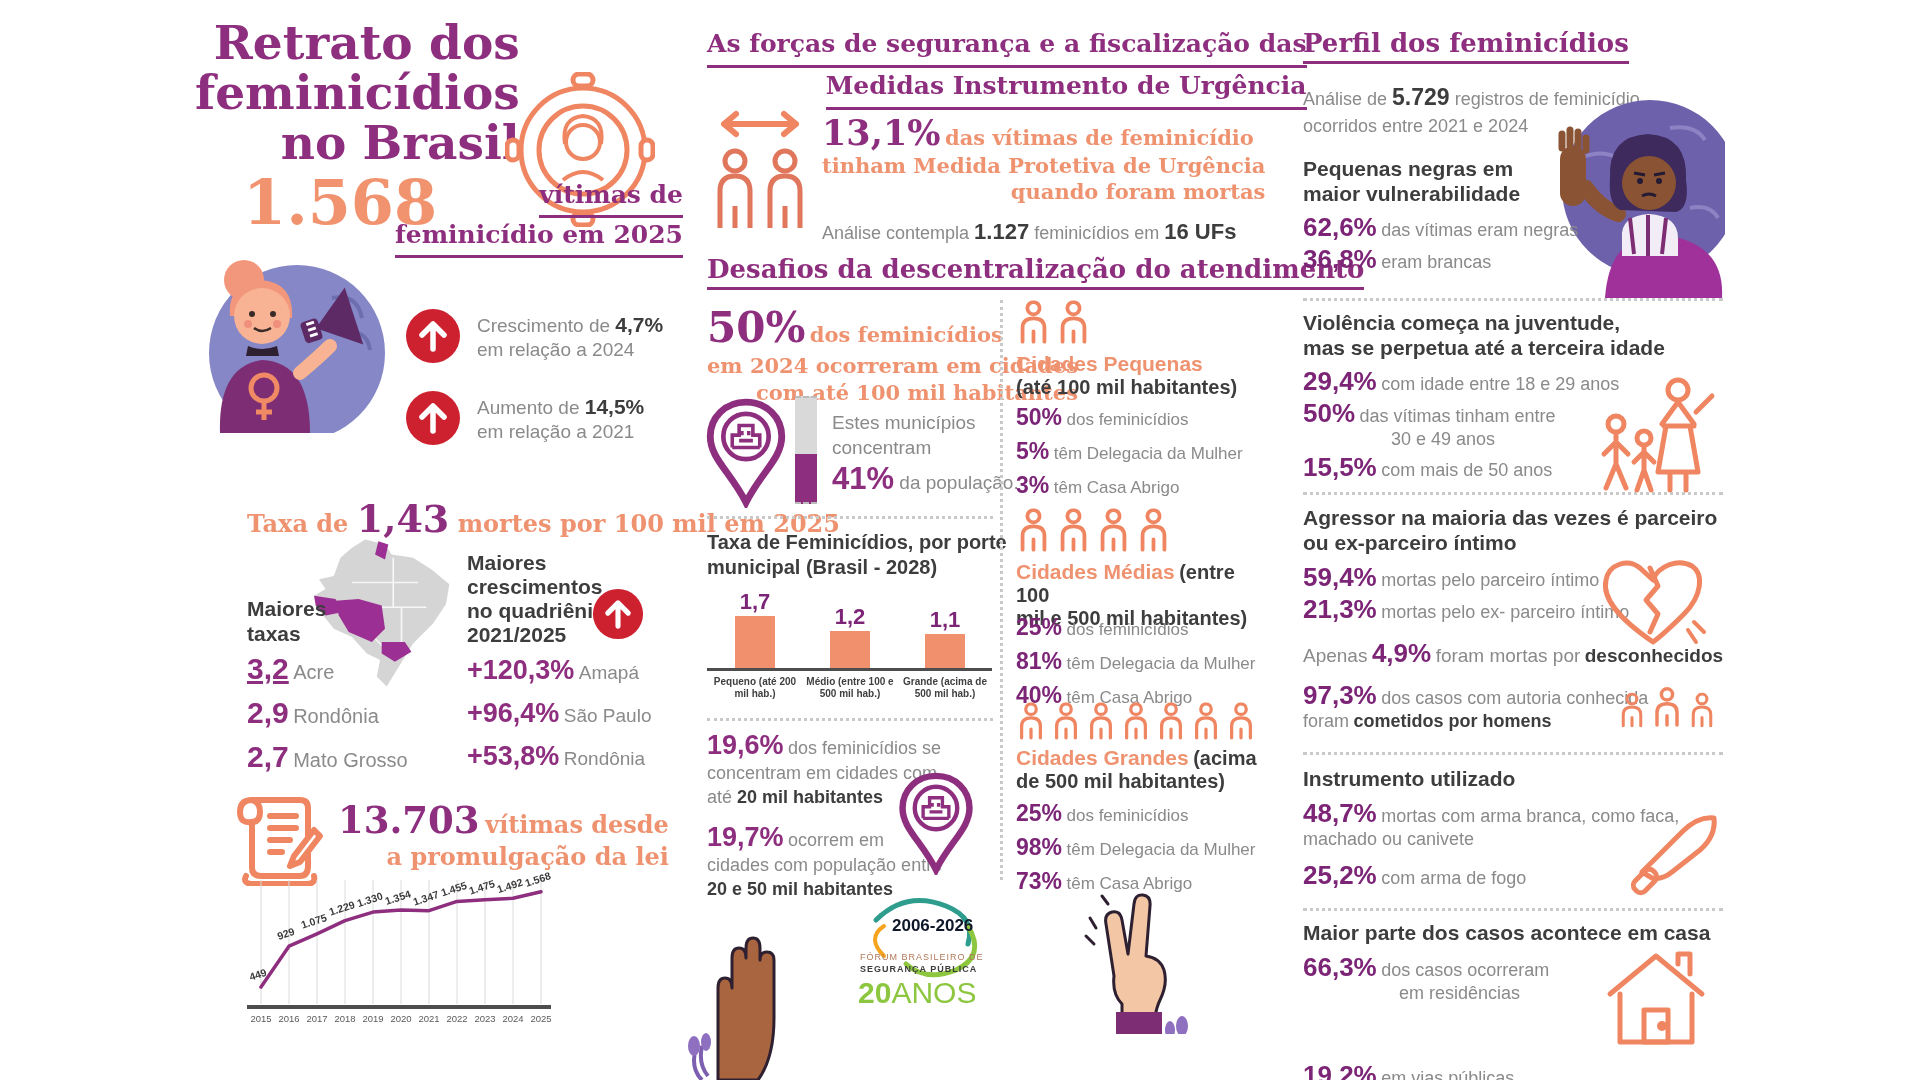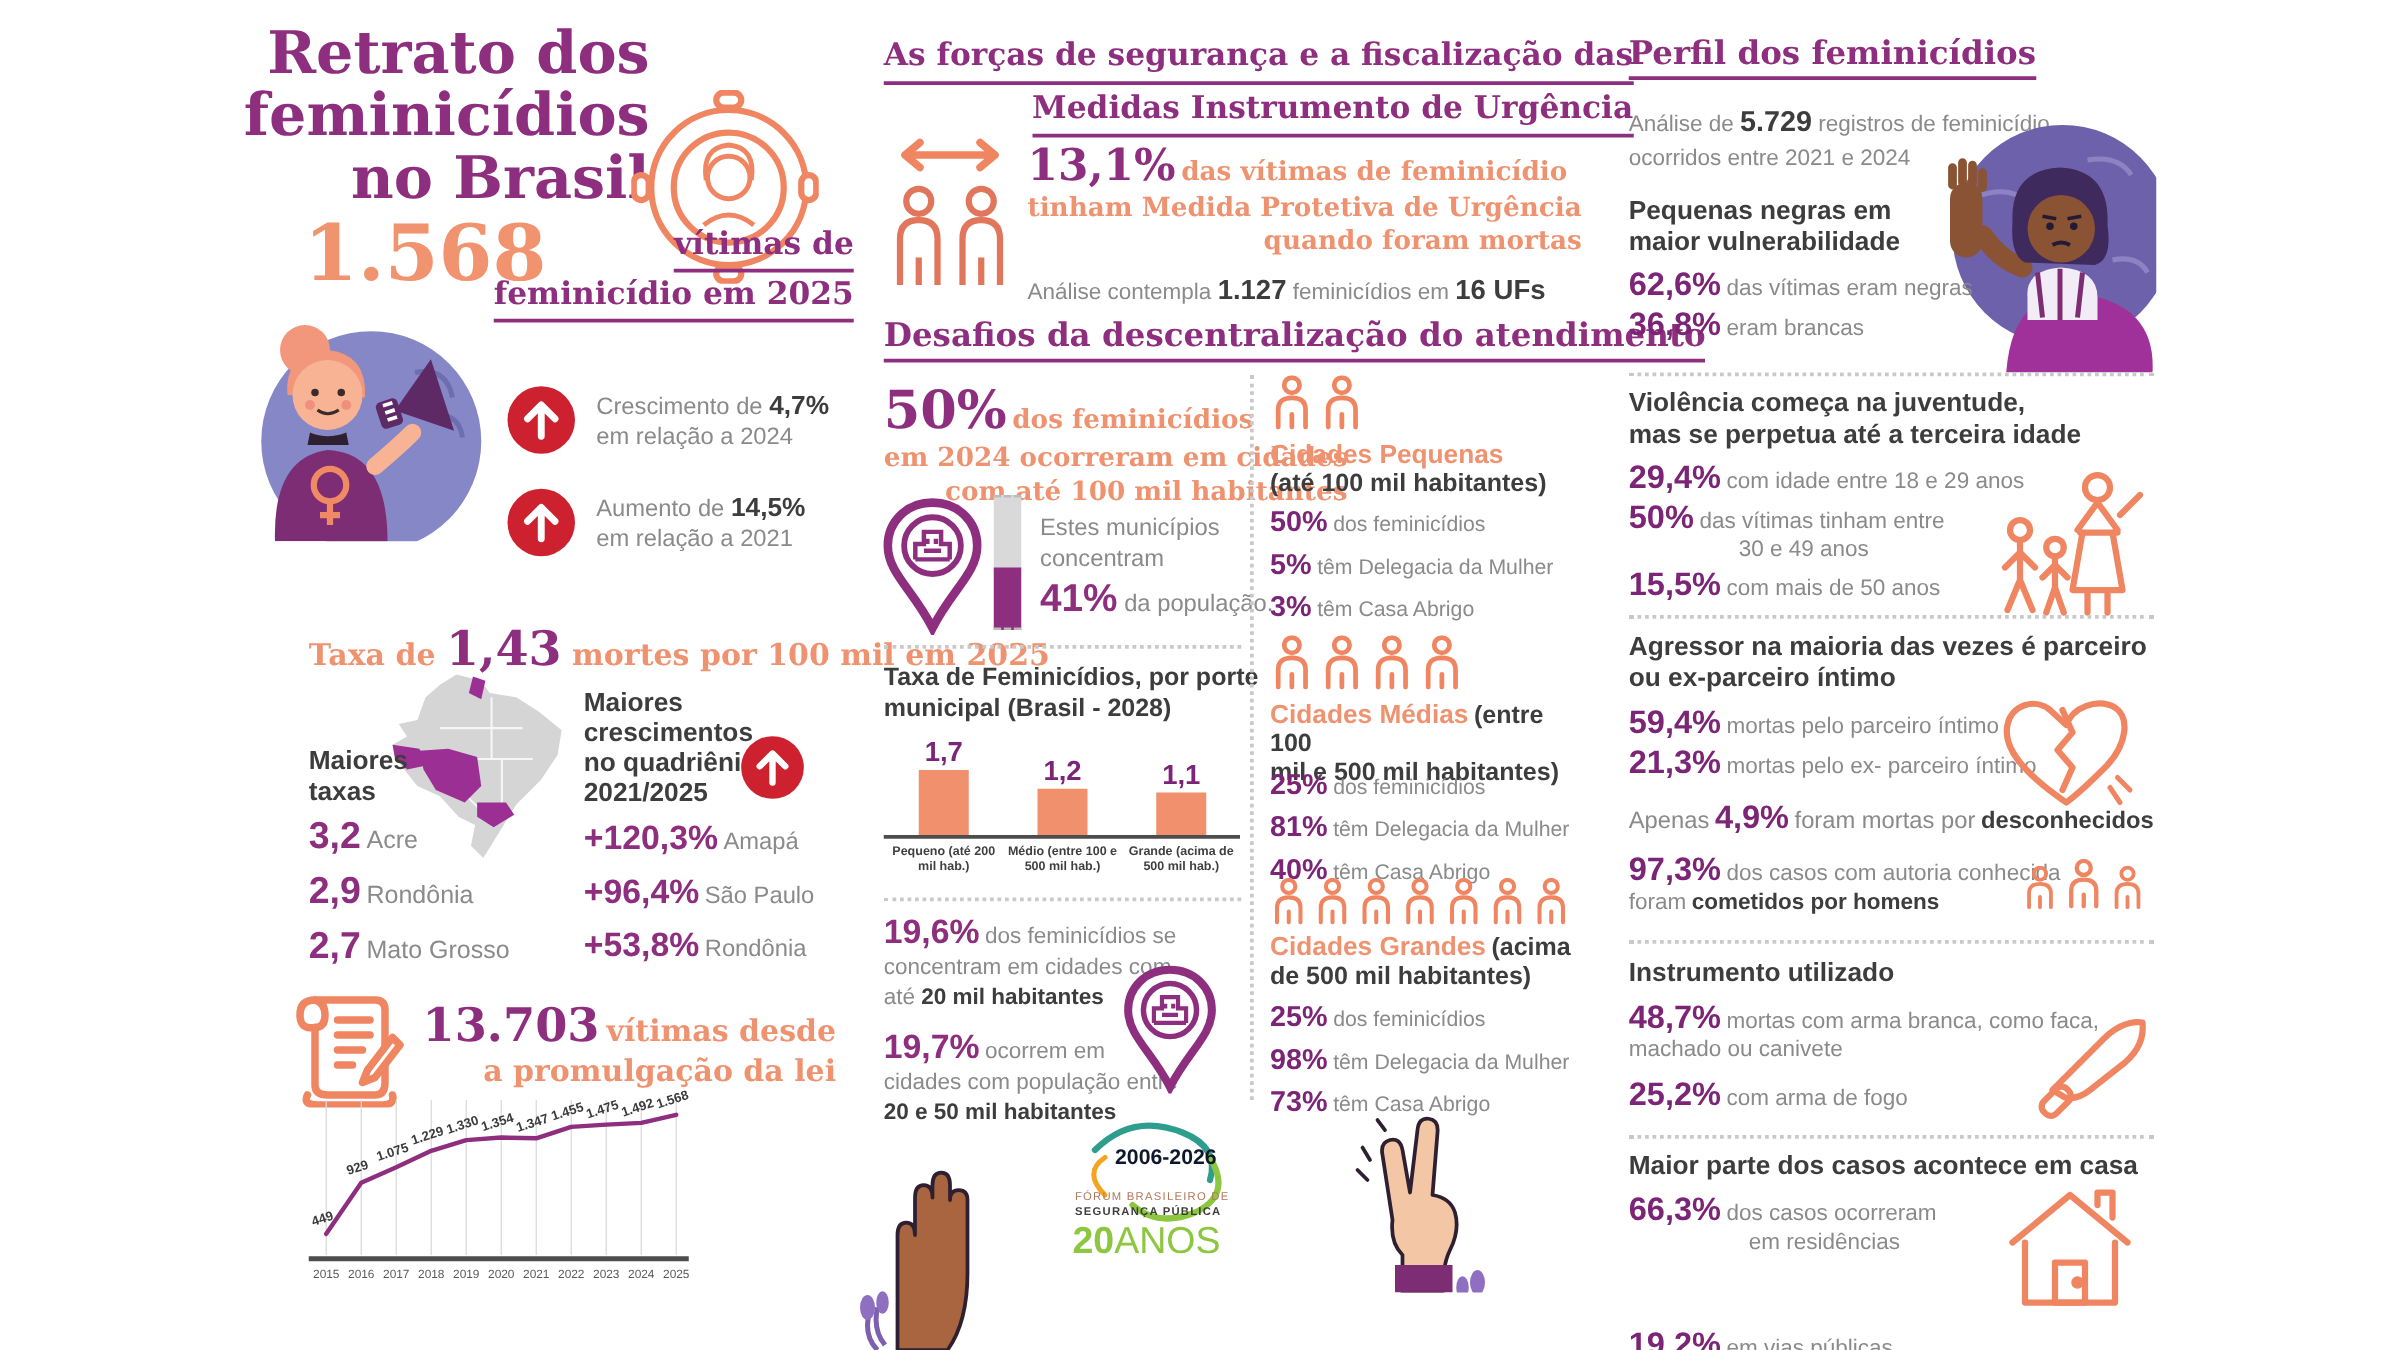--- a/index.html
+++ b/index.html
@@ -149,21 +149,21 @@
     <div>crescimentos</div>
     <div>no quadriênio</div>
     <div>2021/2025</div>
   </div>
 
   <svg class="abs" style="left:592px;top:588px;" width="52" height="52">
       <use href="#sym-arrow-circle"></use>
     </svg>
 
   <div class="abs" style="left:247px;top:652px;">
-    <div style="margin-bottom:10px;"><span class="cp" style="font-weight:bold;font-size:30px;">3,2</span> <span class="cg" style="font-size:20px;">Acre</span></div>
+    <div style="margin-bottom:10px;"><span class="cp" style="font-weight:bold;font-size:30px;text-decoration:underline;">3,2</span> <span class="cg" style="font-size:20px;">Acre</span></div>
     <div style="margin-bottom:10px;"><span class="cp" style="font-weight:bold;font-size:30px;">2,9</span> <span class="cg" style="font-size:20px;">Rondônia</span></div>
     <div><span class="cp" style="font-weight:bold;font-size:30px;">2,7</span> <span class="cg" style="font-size:20px;">Mato Grosso</span></div>
   </div>
 
   <div class="abs" style="left:467px;top:655px;">
     <div style="margin-bottom:12px;"><span class="cp" style="font-weight:bold;font-size:27px;">+120,3%</span> <span class="cg" style="font-size:19px;">Amapá</span></div>
     <div style="margin-bottom:12px;"><span class="cp" style="font-weight:bold;font-size:27px;">+96,4%</span> <span class="cg" style="font-size:19px;">São Paulo</span></div>
     <div><span class="cp" style="font-weight:bold;font-size:27px;">+53,8%</span> <span class="cg" style="font-size:19px;">Rondônia</span></div>
   </div>
 

